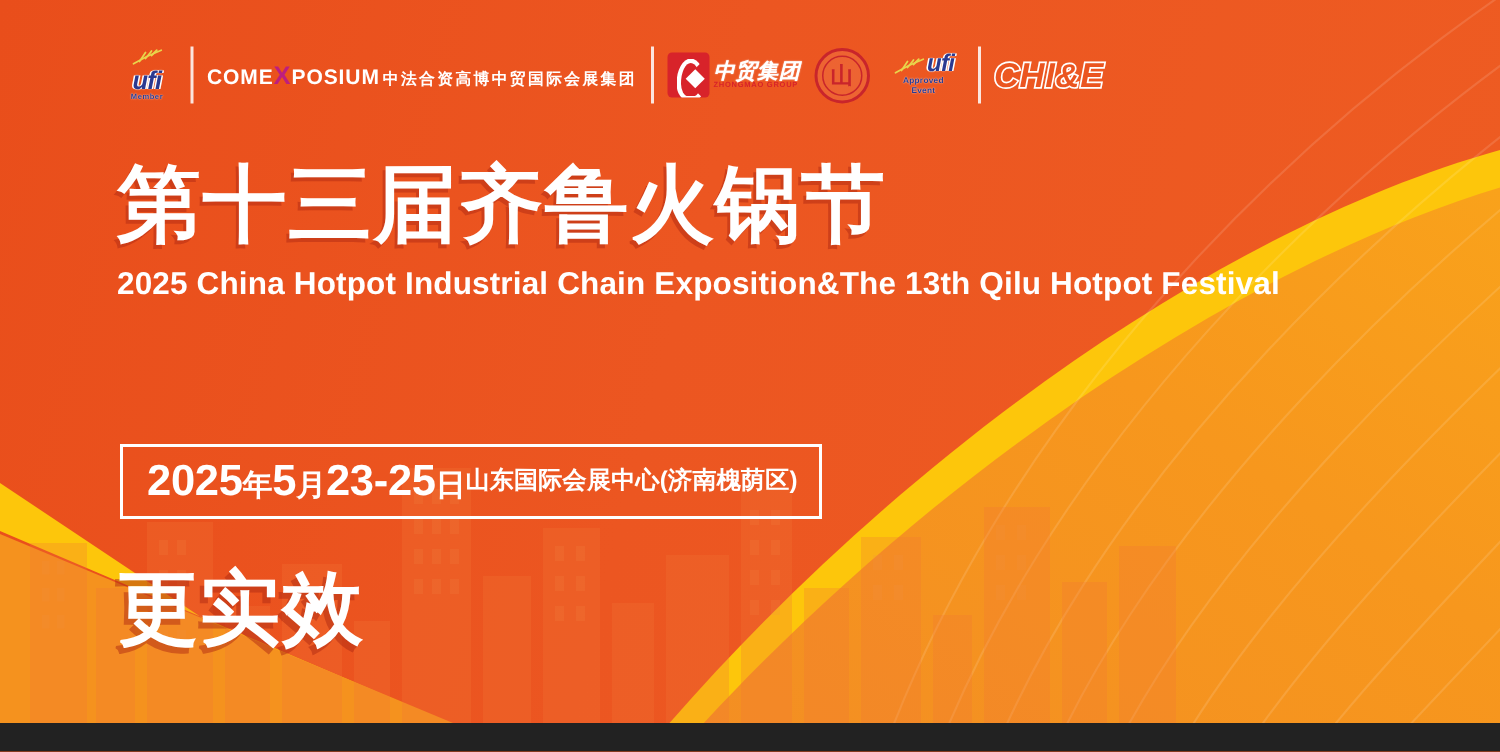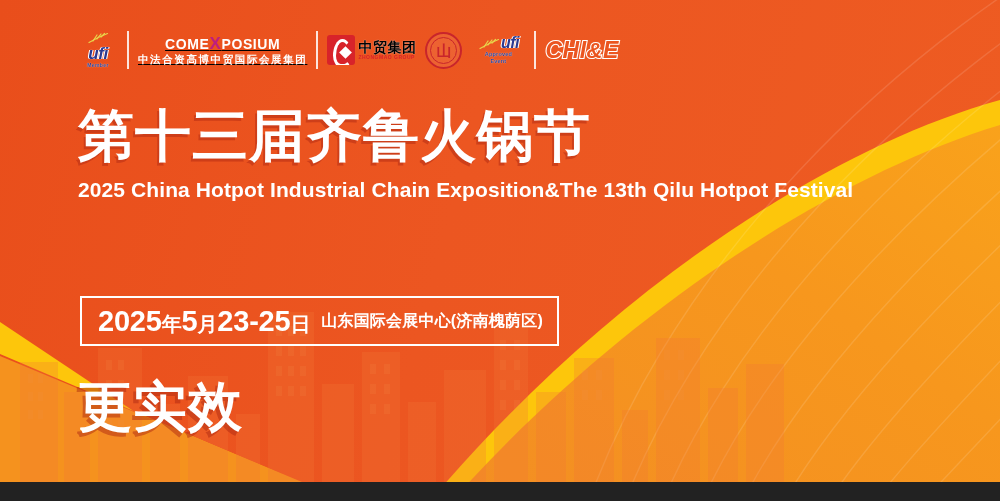--- a/index.html
+++ b/index.html
@@ -100,24 +100,22 @@
     font-weight: 700;
     color: #2B3990;
     letter-spacing: 0.4px;
     line-height: 1.4;
     text-shadow: 0 0 1px #fff;
   }
 
   
   .logo-comex {
     display: flex;
-    flex-direction: column;
-    align-items: center;
+    align-items: flex-end;
     gap: 2px;
-    text-decoration: underline;
   }
   .comex-top {
     font-size: 14px;
     font-weight: 700;
     color: #ffffff;
     letter-spacing: 0.6px;
     line-height: 1;
     white-space: nowrap;
   }
   .comex-x { color: #BE1E7E; font-size: 17px; }
@@ -159,25 +157,26 @@
     position: absolute;
     left: 14px; top: 13px;
     width: 9px; height: 9px;
     background: #fff;
     transform: rotate(45deg);
   }
   .zm-txt { display: flex; flex-direction: column; }
   .zm-cn {
     font-size: 14px;
     font-weight: 700;
-    color: #000000;
+    color: #ffffff;
     line-height: 1.05;
     letter-spacing: 0.5px;
     text-shadow: 0 0 1px rgba(255,255,255,.9);
     white-space: nowrap;
+    font-style: italic;
   }
   .zm-en {
     font-size: 5px;
     font-weight: 700;
     color: #D8232A;
     letter-spacing: 0.5px;
     line-height: 1.2;
     white-space: nowrap;
   }
 
@@ -288,21 +287,20 @@
   
   .datebox {
     position: absolute;
     left: 80px;
     top: 296px;
     height: 50px;
     border: 2px solid #ffffff;
     display: flex;
     align-items: center;
     padding: 0 14px 0 16px;
-    gap: 11px;
   }
   .date-main {
     font-size: 29px;
     font-weight: 700;
     color: #ffffff;
     line-height: 1;
     white-space: nowrap;
     letter-spacing: -0.2px;
   }
   .date-main .small { font-size: 20px; }

